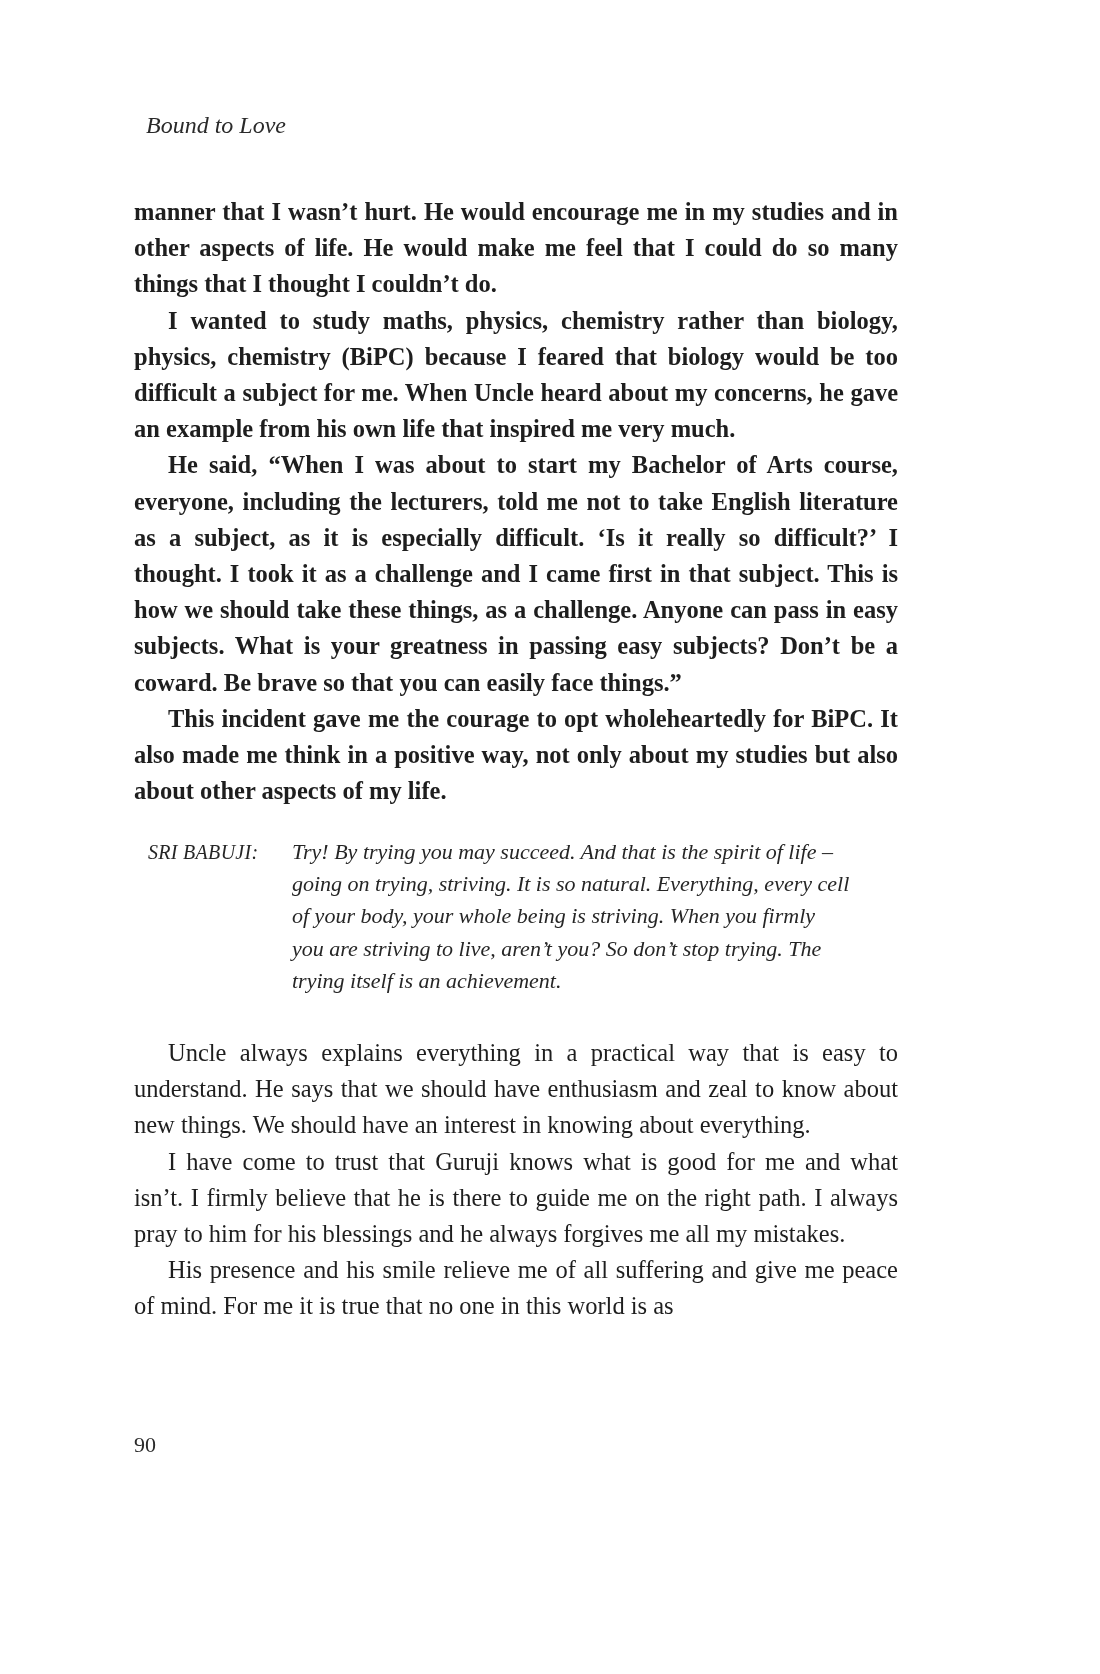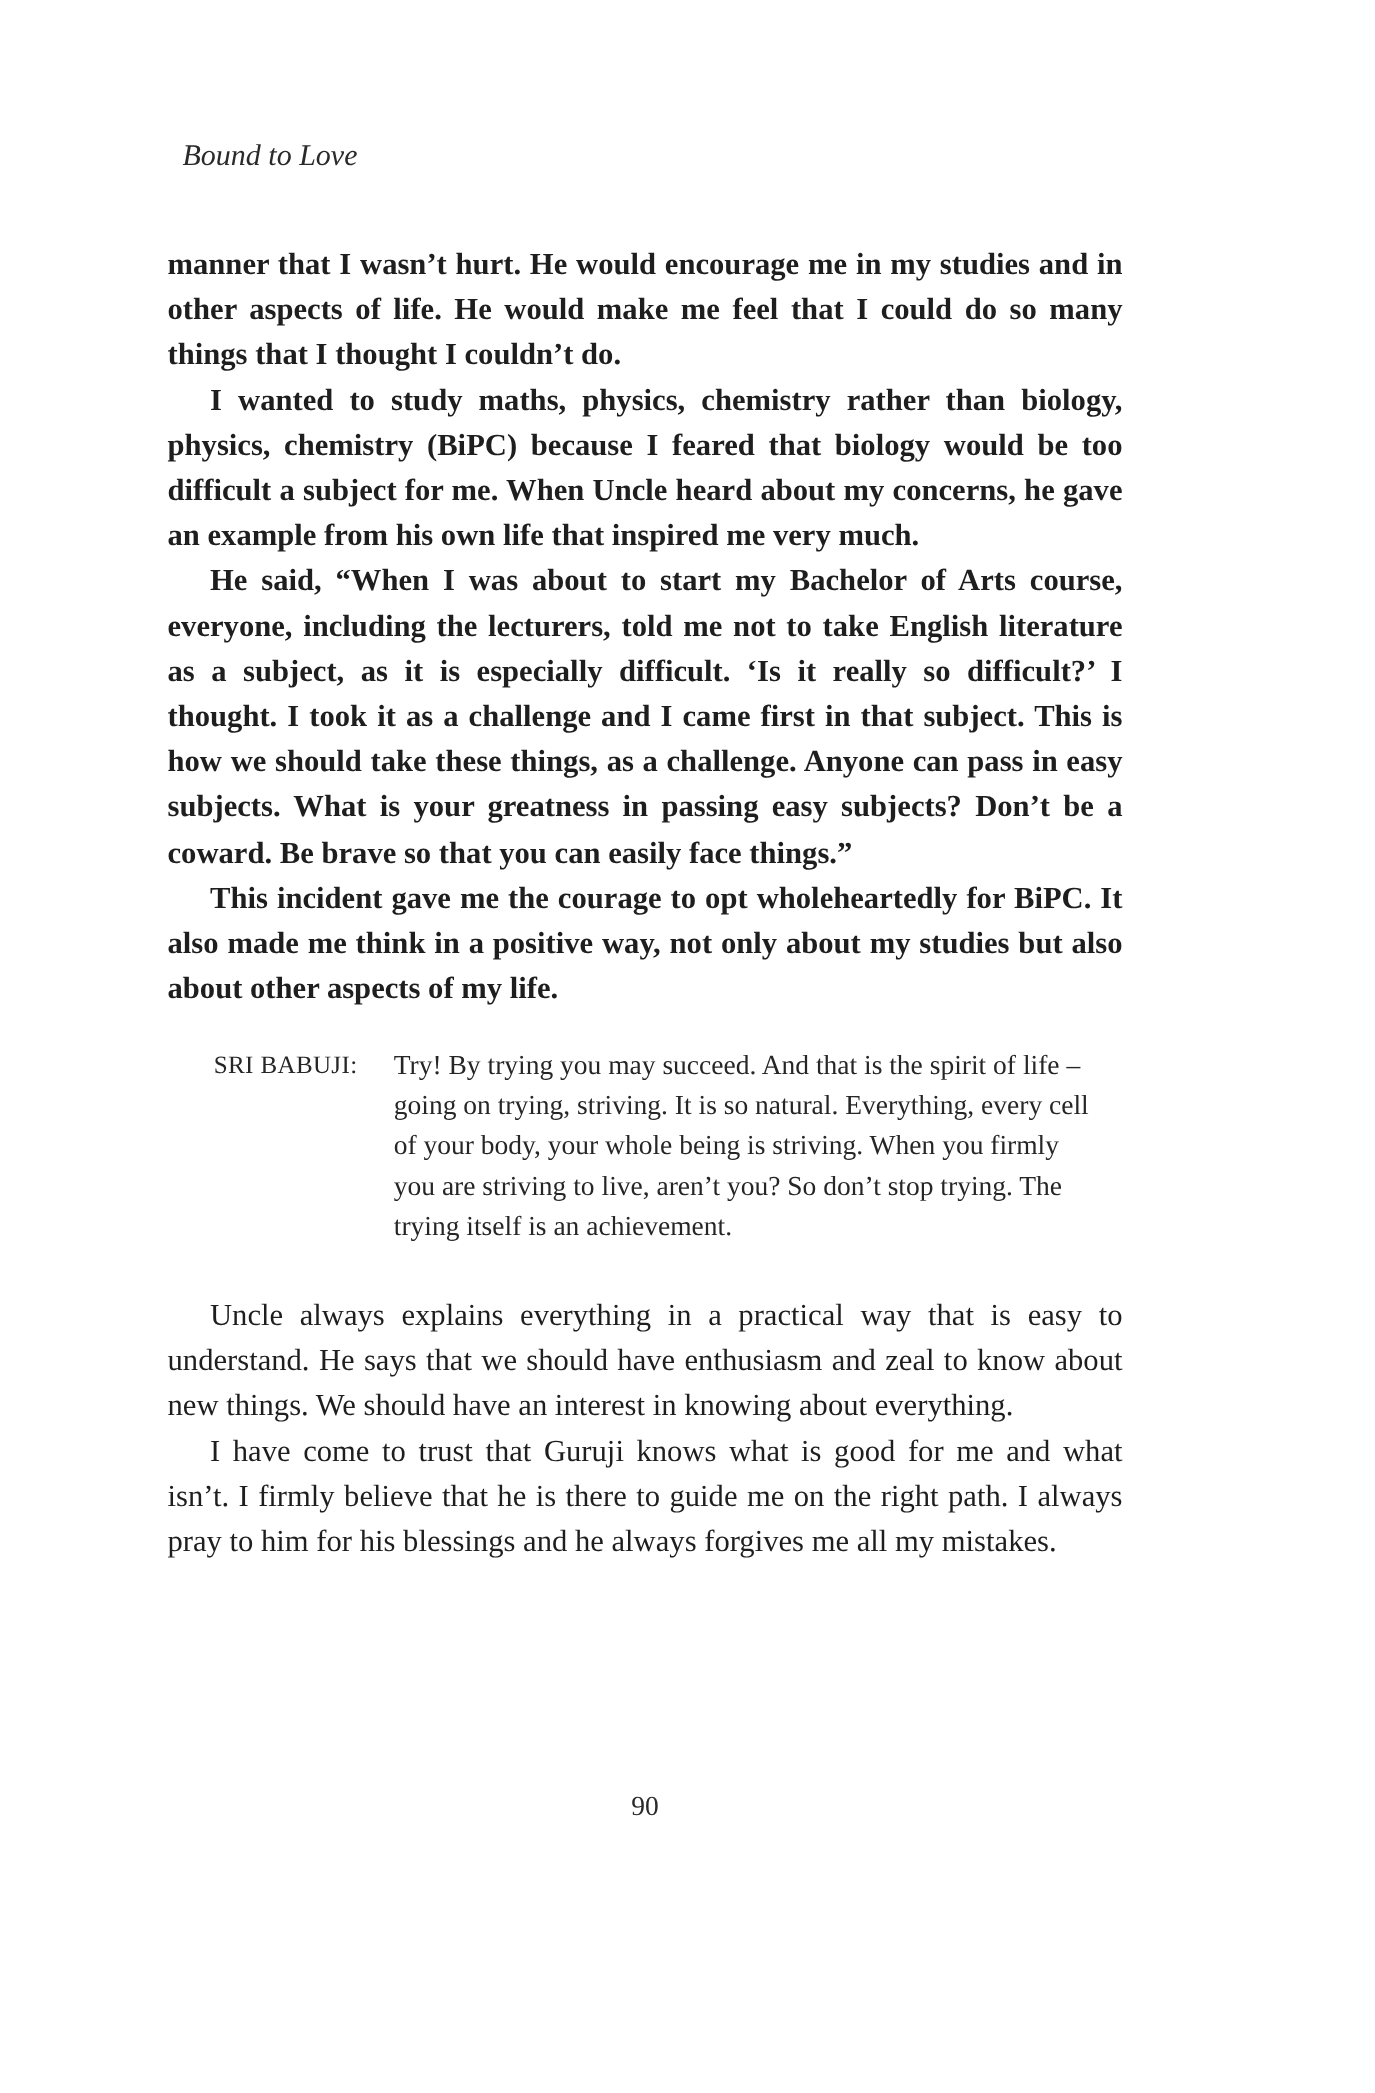--- a/index.html
+++ b/index.html
@@ -2,26 +2,26 @@
 <html><head>
   <meta charset="utf-8">
   <style>
     html, body { margin: 0; padding: 0; background: #ffffff; }
     body { width: 1100px; height: 1674px; position: relative; overflow: hidden; color: #1e1e1e; }
     .page { position: absolute; left: 134px; top: 0; width: 764px; font-family: "Liberation Serif", "DejaVu Serif", serif; }
     .running-head { position: absolute; top: 112px; left: 0; font-style: italic; font-size: 24px; color: #2a2a2a; margin-left: 12px; }
     .body-text { position: absolute; top: 194px; left: 0; width: 764px; font-size: 24.5px; line-height: 36.2px; text-align: justify; font-weight: bold; }
     .body-text p { margin: 0; text-indent: 34px; }
     .body-text p.first { text-indent: 0; }
-    .quote { position: absolute; top: 836px; left: 0; width: 764px; display: flex; font-size: 22px; line-height: 32.2px; color: #262626; justify-content: center; }
+    .quote { position: absolute; top: 836px; left: 0; width: 764px; display: flex; font-style: italic; font-size: 22px; line-height: 32.2px; color: #262626; }
     .quote .speaker { width: 158px; padding-left: 14px; box-sizing: border-box; font-size: 20px; letter-spacing: 0.3px; }
     .quote .qtext { width: 560px; }
     .body-text2 { position: absolute; top: 1035px; left: 0; width: 764px; font-size: 24.5px; line-height: 36.2px; text-align: justify; font-family: Liberation Serif, serif; }
     .body-text2 p { margin: 0; text-indent: 34px; }
-    .folio { position: absolute; top: 1432px; left: 0; width: 764px; text-align: center; font-size: 22px; color: #2a2a2a; }
+    .folio { position: absolute; top: 1432px; left: 0; width: 764px; font-size: 22px; color: #2a2a2a; }
   </style>
 </head>
 <body>
 
 <div class="page">
   <div class="running-head">Bound to Love</div>
 
   <div class="body-text">
     <p class="first">manner that I wasn’t hurt. He would encourage me in my studies and in other aspects of life. He would make me feel that I could do so many things that I thought I couldn’t do.</p>
     <p>I wanted to study maths, physics, chemistry rather than biology, physics, chemistry (BiPC) because I feared that biology would be too difficult a subject for me. When Uncle heard about my concerns, he gave an example from his own life that inspired me very much.</p>
@@ -30,16 +30,17 @@
   </div>
 
   <div class="quote">
     <div class="speaker">SRI BABUJI:</div>
     <div class="qtext">Try! By trying you may succeed. And that is the spirit of life – going on trying, striving. It is so natural. Everything, every cell of your body, your whole being is striving. When you firmly you are striving to live, aren’t you? So don’t stop trying. The trying itself is an achievement.</div>
   </div>
 
   <div class="body-text2">
     <p>Uncle always explains everything in a practical way that is easy to understand. He says that we should have enthusiasm and zeal to know about new things. We should have an interest in knowing about everything.</p>
     <p>I have come to trust that Guruji knows what is good for me and what isn’t. I firmly believe that he is there to guide me on the right path. I always pray to him for his blessings and he always forgives me all my mistakes.</p>
+    <p>His presence and his smile relieve me of all suffering and give me peace of mind. For me it is true that no one in this world is as</p>
   </div>
 
   <div class="folio">90</div>
 </div>
 
 </body></html>

